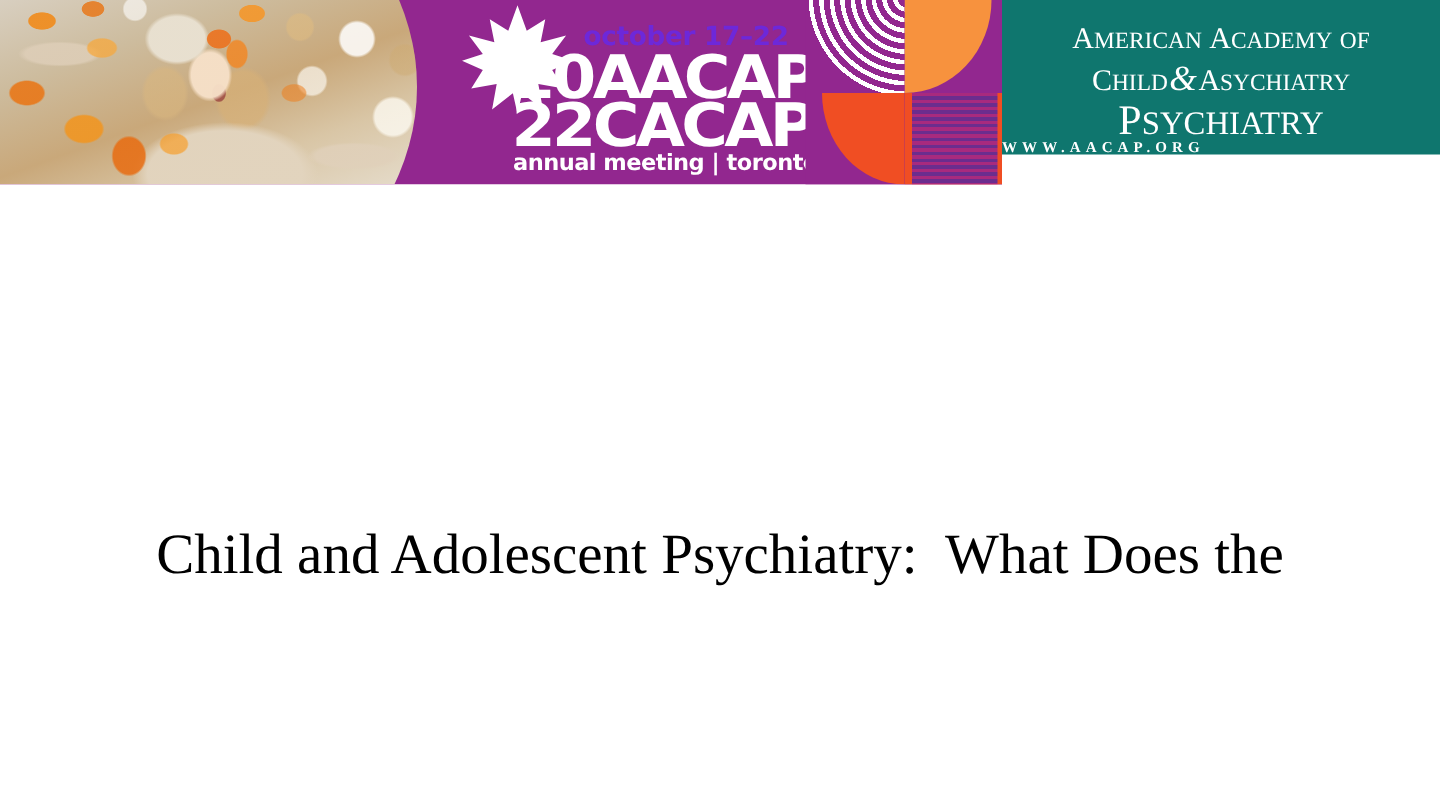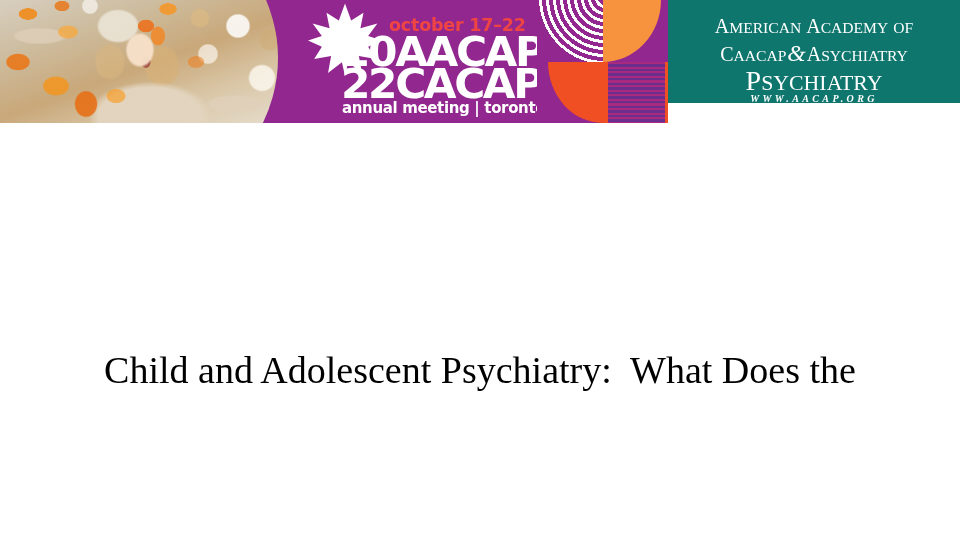--- a/index.html
+++ b/index.html
@@ -100,21 +100,21 @@
     position: absolute;
     left: 6px;
     top: 2px;
     width: 78px;
     height: 74px;
   }
   .logo-date {
     position: absolute;
     left: 89px;
     top: 15px;
-    color: #ef4444;
+    color: #6d28d9;
     font-family: "DejaVu Sans", sans-serif;
     font-size: 17.5px;
     font-weight: bold;
     letter-spacing: -0.2px;
     white-space: nowrap;
   }
   .logo-line {
     position: absolute;
     left: 41px;
     color: #ffffff;
@@ -223,28 +223,27 @@
     font-family: "Liberation Serif", serif;
     font-style: italic;
     font-size: 1.18em;
     padding: 0 1px;
   }
   .org-url {
     position: absolute;
     left: 0;
     right: 0;
     top: 93px;
-    text-align: center;
+    text-align: left;
     color: #ffffff;
     font-family: "Liberation Serif", serif;
     font-size: 10px;
     font-weight: bold;
     letter-spacing: 3.4px;
     white-space: nowrap;
-    font-style: italic;
   }
 
   
   .title-block {
     position: absolute;
     left: 48px;
     top: 238px;
     width: 864px;
     text-align: center;
     color: #000000;
@@ -288,21 +287,21 @@
       <div class="cell cell-bl">
         <div class="quarter-orange-red"></div>
       </div>
       <div class="cell cell-br">
         <div class="stripes"></div>
       </div>
     </div>
 
     <div class="org-block">
       <div class="org-title org-l1"><span class="sc-big">A</span><span class="sc-small">MERICAN</span>&nbsp;<span class="sc-big">A</span><span class="sc-small">CADEMY</span>&nbsp;<span class="sc-small">OF</span></div>
-      <div class="org-title org-l2"><span class="sc-big">C</span><span class="sc-small">AACAP</span><span class="amp">&amp;</span><span class="sc-big">A</span><span class="sc-small">SYCHIATRY</span></div>
+      <div class="org-title org-l2"><span class="sc-big">C</span><span class="sc-small">HILD</span><span class="amp">&amp;</span><span class="sc-big">A</span><span class="sc-small">SYCHIATRY</span></div>
       <div class="org-title org-l3"><span class="sc-big">P</span><span class="sc-small">SYCHIATRY</span></div>
       <div class="org-url">WWW.AACAP.ORG</div>
     </div>
 
   </div>
 
   <div class="title-block">
     <span class="title-line">Child and Adolescent Psychiatry:  What Does the</span>
     
   </div>

